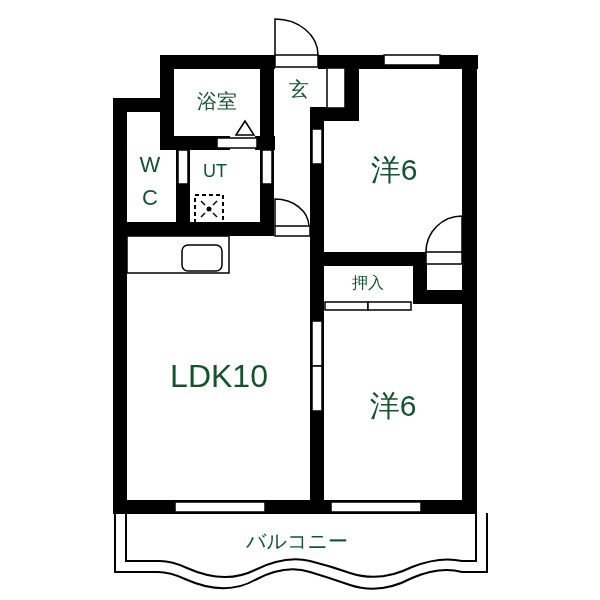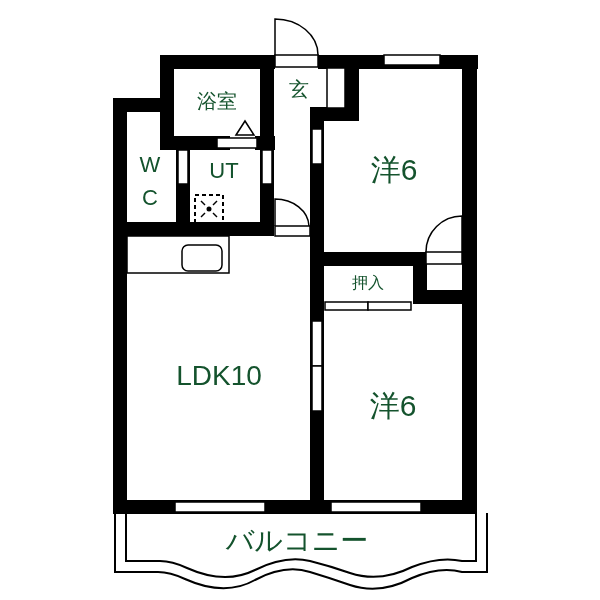--- a/index.html
+++ b/index.html
@@ -105,18 +105,18 @@
   <g fill="#fff" stroke="#000" stroke-width="1.5">
     <rect x="127" y="236" width="102" height="37"></rect>
     <rect x="182" y="245" width="40" height="26" rx="6" ry="6"></rect>
   </g>
 </svg>
 
 <div class="label" style="left:217px; top:101px; font-size:20px;">浴室</div>
 <div class="label" style="left:299px; top:89px; font-size:20px;">玄</div>
 <div class="label" style="left:150px; top:165px; font-size:22px;">W</div>
 <div class="label" style="left:150px; top:198px; font-size:22px;">C</div>
-<div class="label" style="left:224px; top:171px; font-size:22px;">UT</div>
+<div class="label" style="left:215px; top:171px; font-size:18px;">UT</div>
 <div class="label" style="left:394px; top:170px; font-size:30px;">洋6</div>
 <div class="label" style="left:368px; top:283px; font-size:16px;">押入</div>
-<div class="label" style="left:219px; top:376px; font-size:28px;">LDK10</div>
+<div class="label" style="left:219px; top:376px; font-size:32px;">LDK10</div>
 <div class="label" style="left:393px; top:406px; font-size:30px;">洋6</div>
-<div class="label" style="left:297px; top:541px; font-size:28px;">バルコニー</div>
+<div class="label" style="left:297px; top:541px; font-size:20px;">バルコニー</div>
 
 </body></html>

